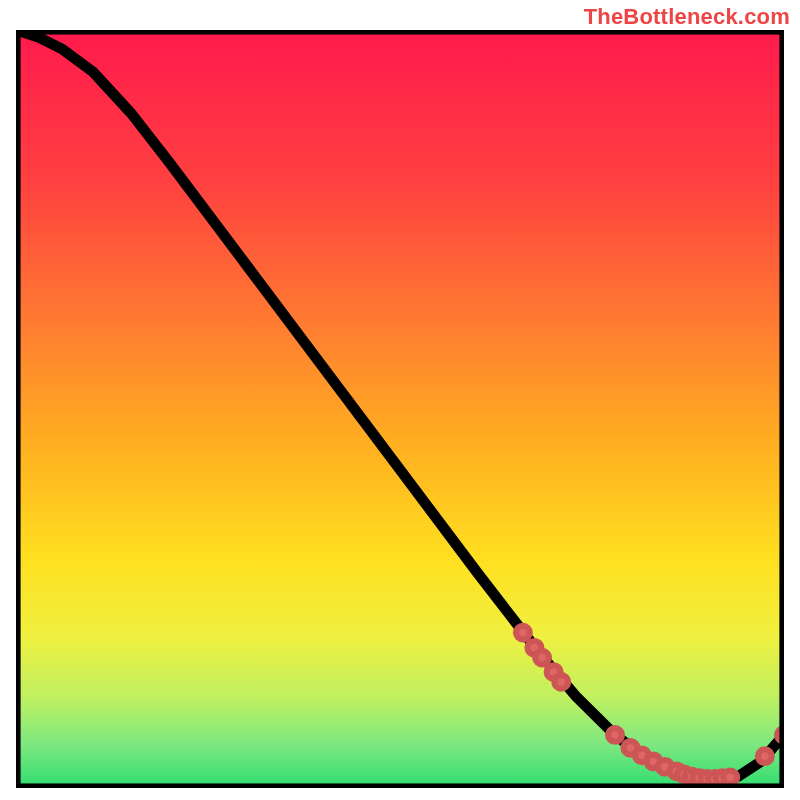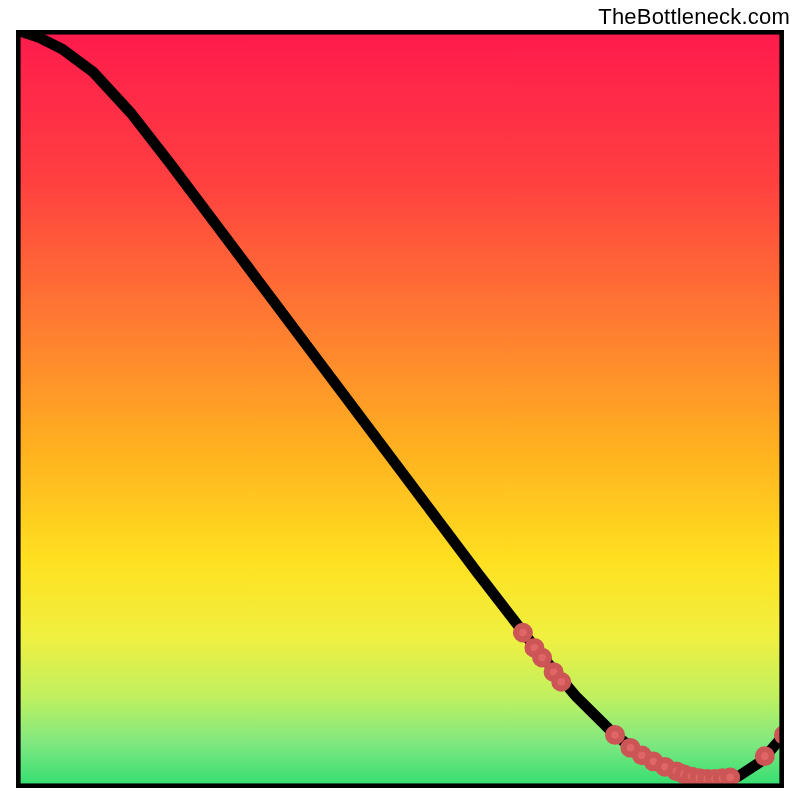--- a/index.html
+++ b/index.html
@@ -14,22 +14,22 @@
   .wrap {
     position: relative;
     width: 800px;
     height: 800px;
   }
   .attribution {
     position: absolute;
     top: 4px;
     right: 10px;
     font-size: 22px;
-    font-weight: 400;
-    color: #000000;
+    font-weight: 700;
+    color: #ef4444;
     letter-spacing: 0.2px;
   }
   svg.chart {
     position: absolute;
     top: 30px;   
     left: 16px;
     width: 768px;
     height: 758px;
   }
   .plot-border {

